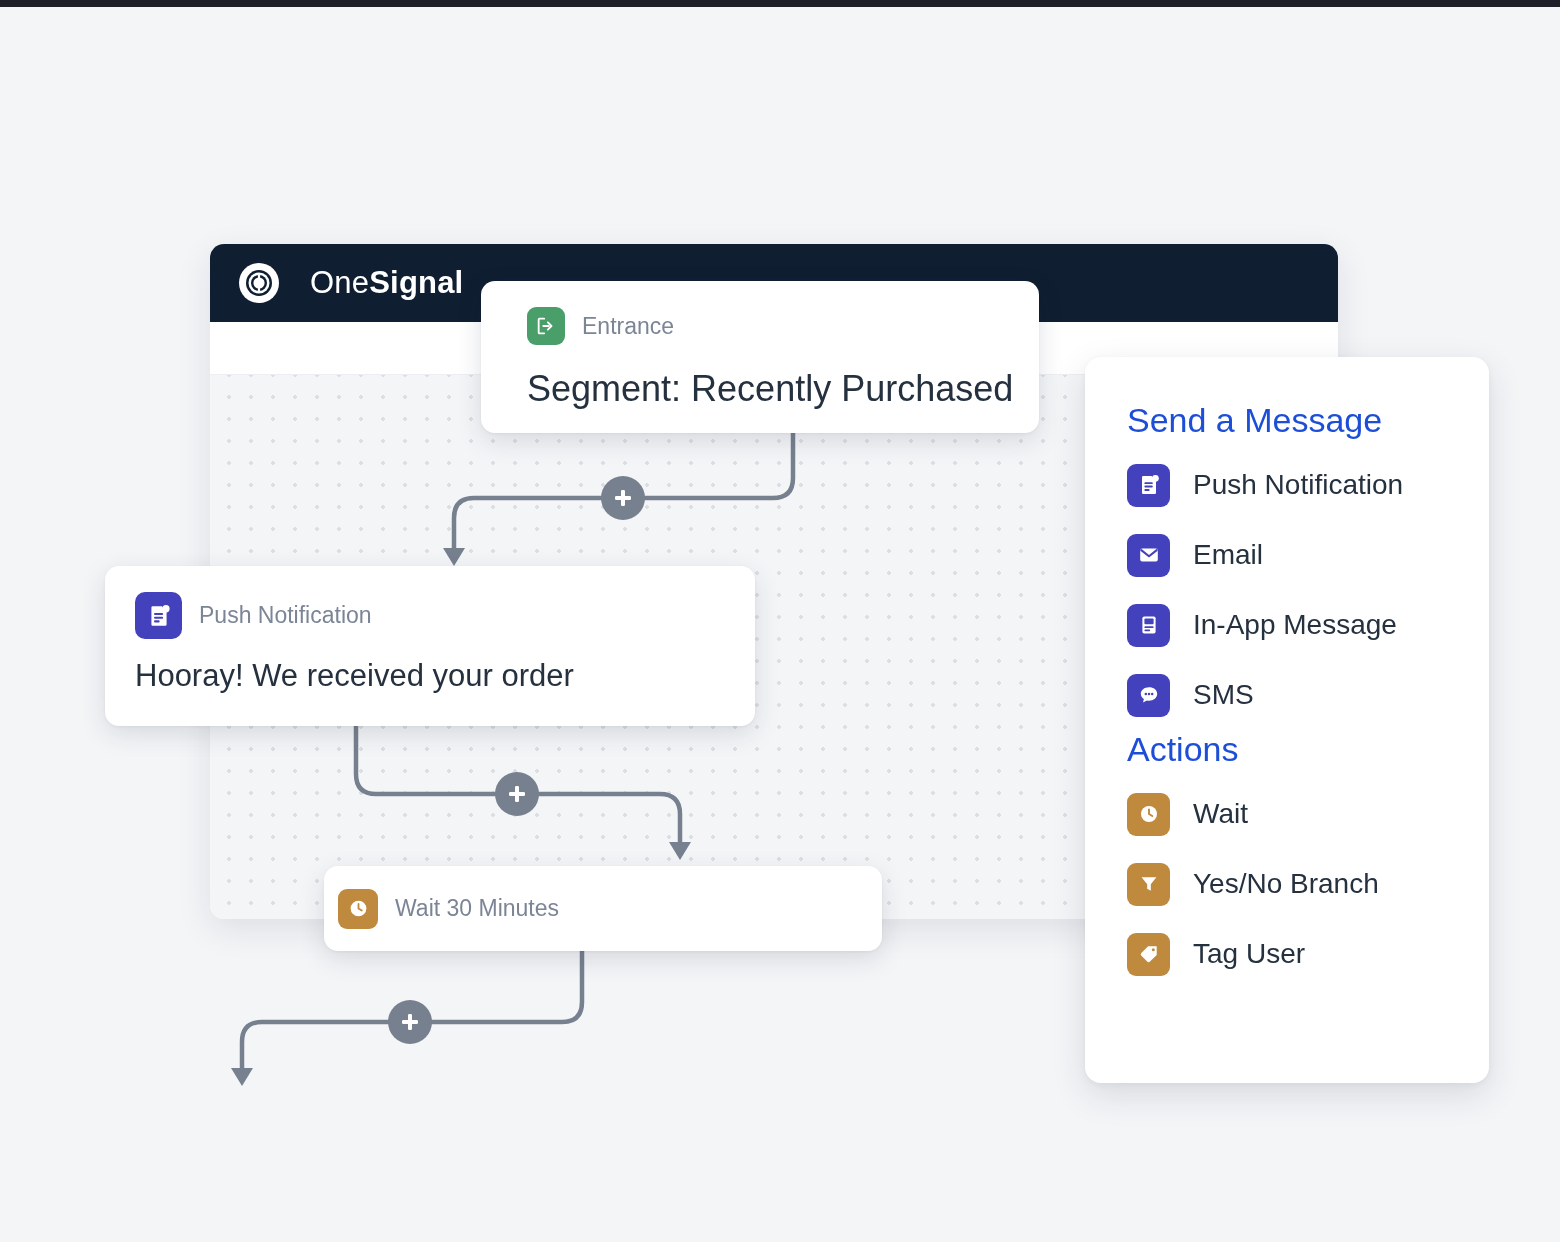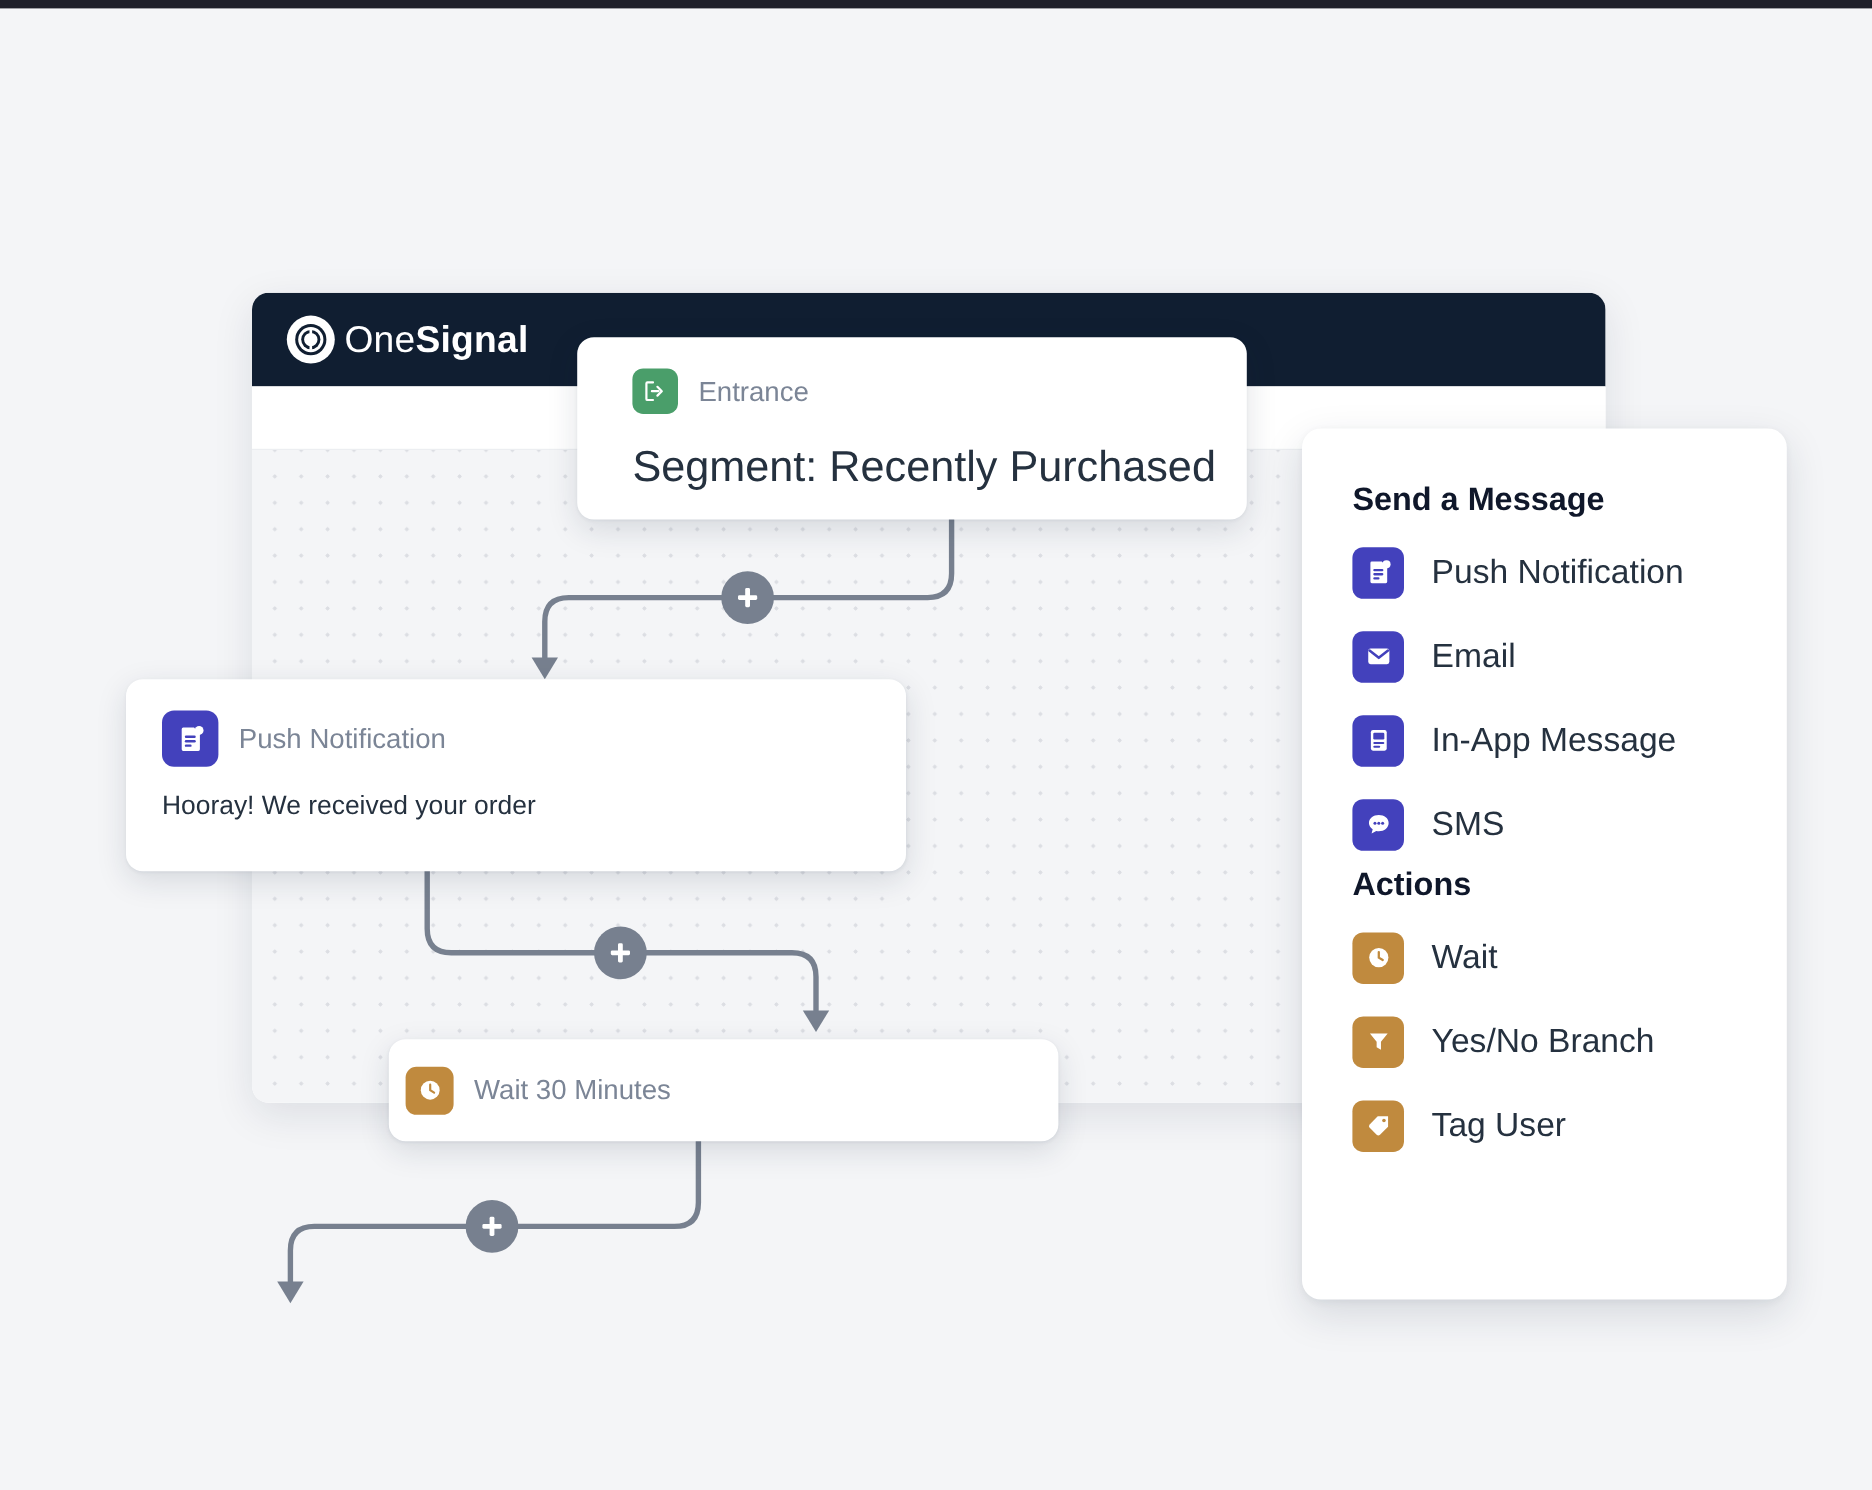--- a/index.html
+++ b/index.html
@@ -43,21 +43,21 @@
     align-items: center;
     padding-left: 28px;
     box-sizing: border-box;
   }
   .logo-mark {
     width: 42px; height: 42px;
     flex: 0 0 42px;
     position: relative;
   }
   .brand-text {
-    margin-left: 7px;
+    margin-left: 30px;
     color: #ffffff;
     font-size: 31px;
     letter-spacing: .2px;
     white-space: nowrap;
   }
   .brand-text .b-one { font-weight: 400; }
   .brand-text .b-signal { font-weight: 700; }
 
   .app-subbar {
     height: 53px;
@@ -122,21 +122,21 @@
   #card-entrance .card-body { font-size: 36px; margin-top: 23px; font-weight: 400; }
 
   
   #card-push {
     left: 105px; top: 566px;
     width: 650px; height: 160px;
     padding: 26px 30px;
   }
   #card-push .card-icon { width: 47px; height: 47px; background: #4341bc; border-radius: 10px; }
   #card-push .card-kind { font-size: 23px; margin-left: 17px; }
-  #card-push .card-body { font-size: 22px; margin-top: 19px; }
+  #card-push .card-body { font-size: 31px; margin-top: 19px; }
 
   
   #card-wait {
     left: 324px; top: 866px;
     width: 558px; height: 85px;
     padding: 0 14px;
     display: flex;
     align-items: center;
   }
   #card-wait .card-icon { width: 40px; height: 40px; background: #c08a3e; }
@@ -147,23 +147,23 @@
     position: absolute;
     left: 1085px; top: 357px;
     width: 404px; height: 726px;
     background: #ffffff;
     border-radius: 16px;
     box-shadow: 0 12px 34px rgba(25,36,60,0.13), 0 2px 6px rgba(25,36,60,0.05);
     padding: 44px 0 0 42px;
     box-sizing: border-box;
   }
   .palette-title {
-    font-size: 27px;
-    color: #0f172a;
-    font-weight: 700;
+    font-size: 34px;
+    color: #1d4ed8;
+    font-weight: 400;
   }
   .palette-title.second { }
   .palette-list { margin-top: 10px; }
   .palette-item {
     display: flex;
     align-items: center;
     height: 70px;
     cursor: pointer;
   }
   .palette-item .p-icon {

